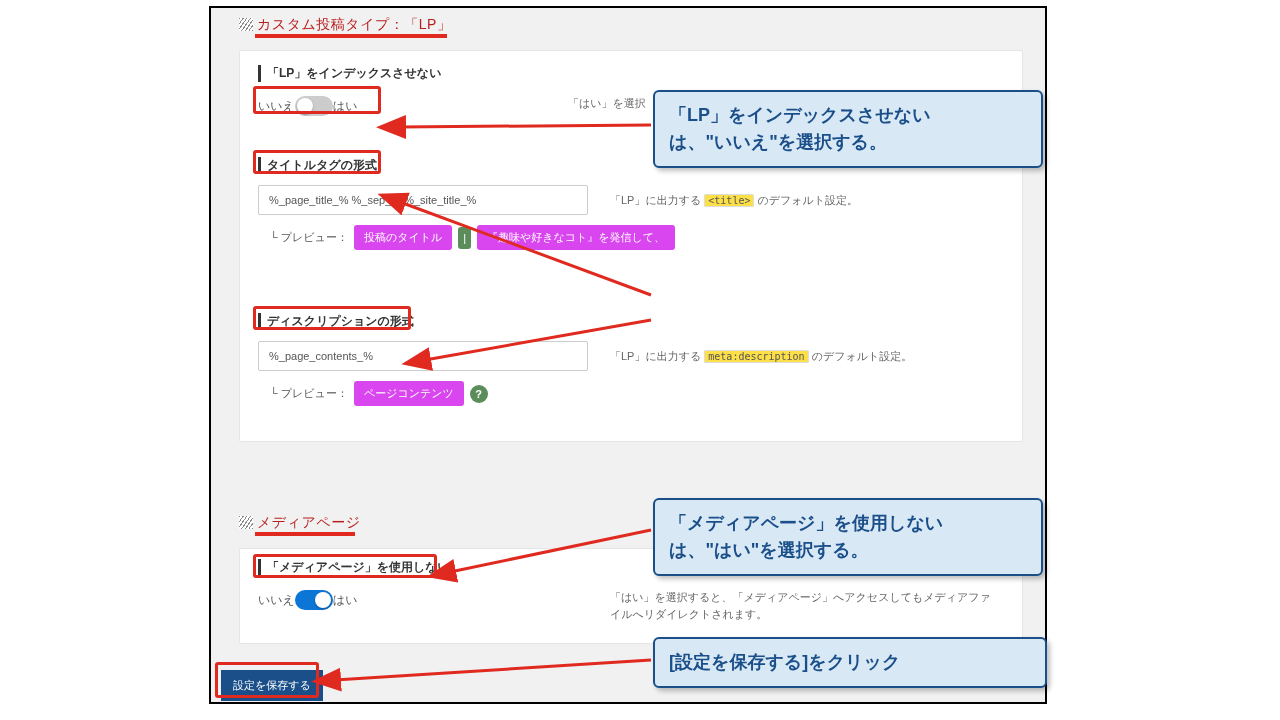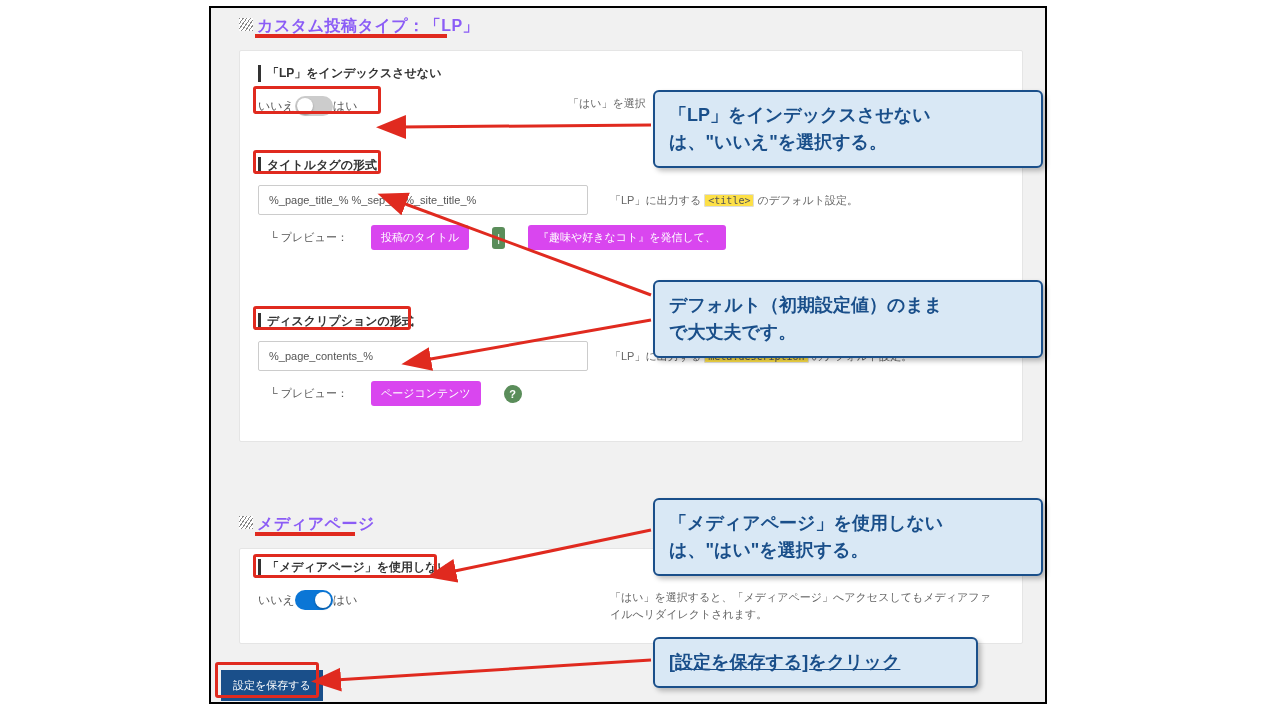--- a/index.html
+++ b/index.html
@@ -26,23 +26,23 @@
     overflow: hidden;
   }
   .hatch {
     position: absolute;
     width: 14px;
     height: 13px;
     background: repeating-linear-gradient(125deg,#888 0,#888 1px,#fff 1px,#fff 3px);
   }
   .sec-title {
     position: absolute;
-    font-size: 16px;
-    color: #8b5cf6;
-    font-weight: bold;
+    font-size: 14px;
+    color: #b91c1c;
+    font-weight: normal;
     letter-spacing: 0.5px;
   }
   .red-underline {
     position: absolute;
     height: 4px;
     background: #e02a1f;
   }
   .panel {
     position: absolute;
     background: #fff;
@@ -116,21 +116,21 @@
     border: 1px solid #ddd;
     padding: 0 3px;
     border-radius: 2px;
     font-family: monospace;
     font-size: 10px;
     color: #555;
   }
   .preview-row {
     display: flex;
     align-items: center;
-    gap: 23px;
+    gap: 6px;
     font-size: 11px;
     color: #555;
   }
   .tag {
     background: #d946ef;
     color: #fff;
     padding: 5px 10px;
     border-radius: 3px;
     font-size: 11px;
   }
@@ -256,29 +256,25 @@
     <div class="red-box" style="left:42px; top:546px; width:184px; height:24px;"></div>
 
     <button class="save-btn" style="left:10px; top:662px;">設定を保存する</button>
     <div class="red-box" style="left:4px; top:654px; width:104px; height:36px;"></div>
   </div>
 
   <div class="callout" style="left:653px; top:90px; width:390px;">
     <div>「LP」をインデックスさせない</div>
     <div>は、"いいえ"を選択する。</div>
   </div>
-  <div class="callout" style="left:653px; top:280px; width:390px;">
-    <div>デフォルト（初期設定値）のまま</div>
-    <div>で大丈夫です。</div>
-  </div>
   <div class="callout" style="left:653px; top:498px; width:390px;">
     <div>「メディアページ」を使用しない</div>
     <div>は、"はい"を選択する。</div>
   </div>
-  <div class="callout" style="left:653px; top:637px; width:325px;text-decoration:underline;">
+  <div class="callout" style="left:653px; top:637px; width:394px;">
     <div>[設定を保存する]をクリック</div>
   </div>
 
   <svg class="arrow-svg" style="left:0;top:0;width:1280px;height:720px;">
     <defs>
       <marker id="ah" markerWidth="12" markerHeight="12" refX="2" refY="4" orient="auto">
         <path d="M0,0 L0,8 L10,4 Z" fill="#e02a1f"></path>
       </marker>
     </defs>
 

